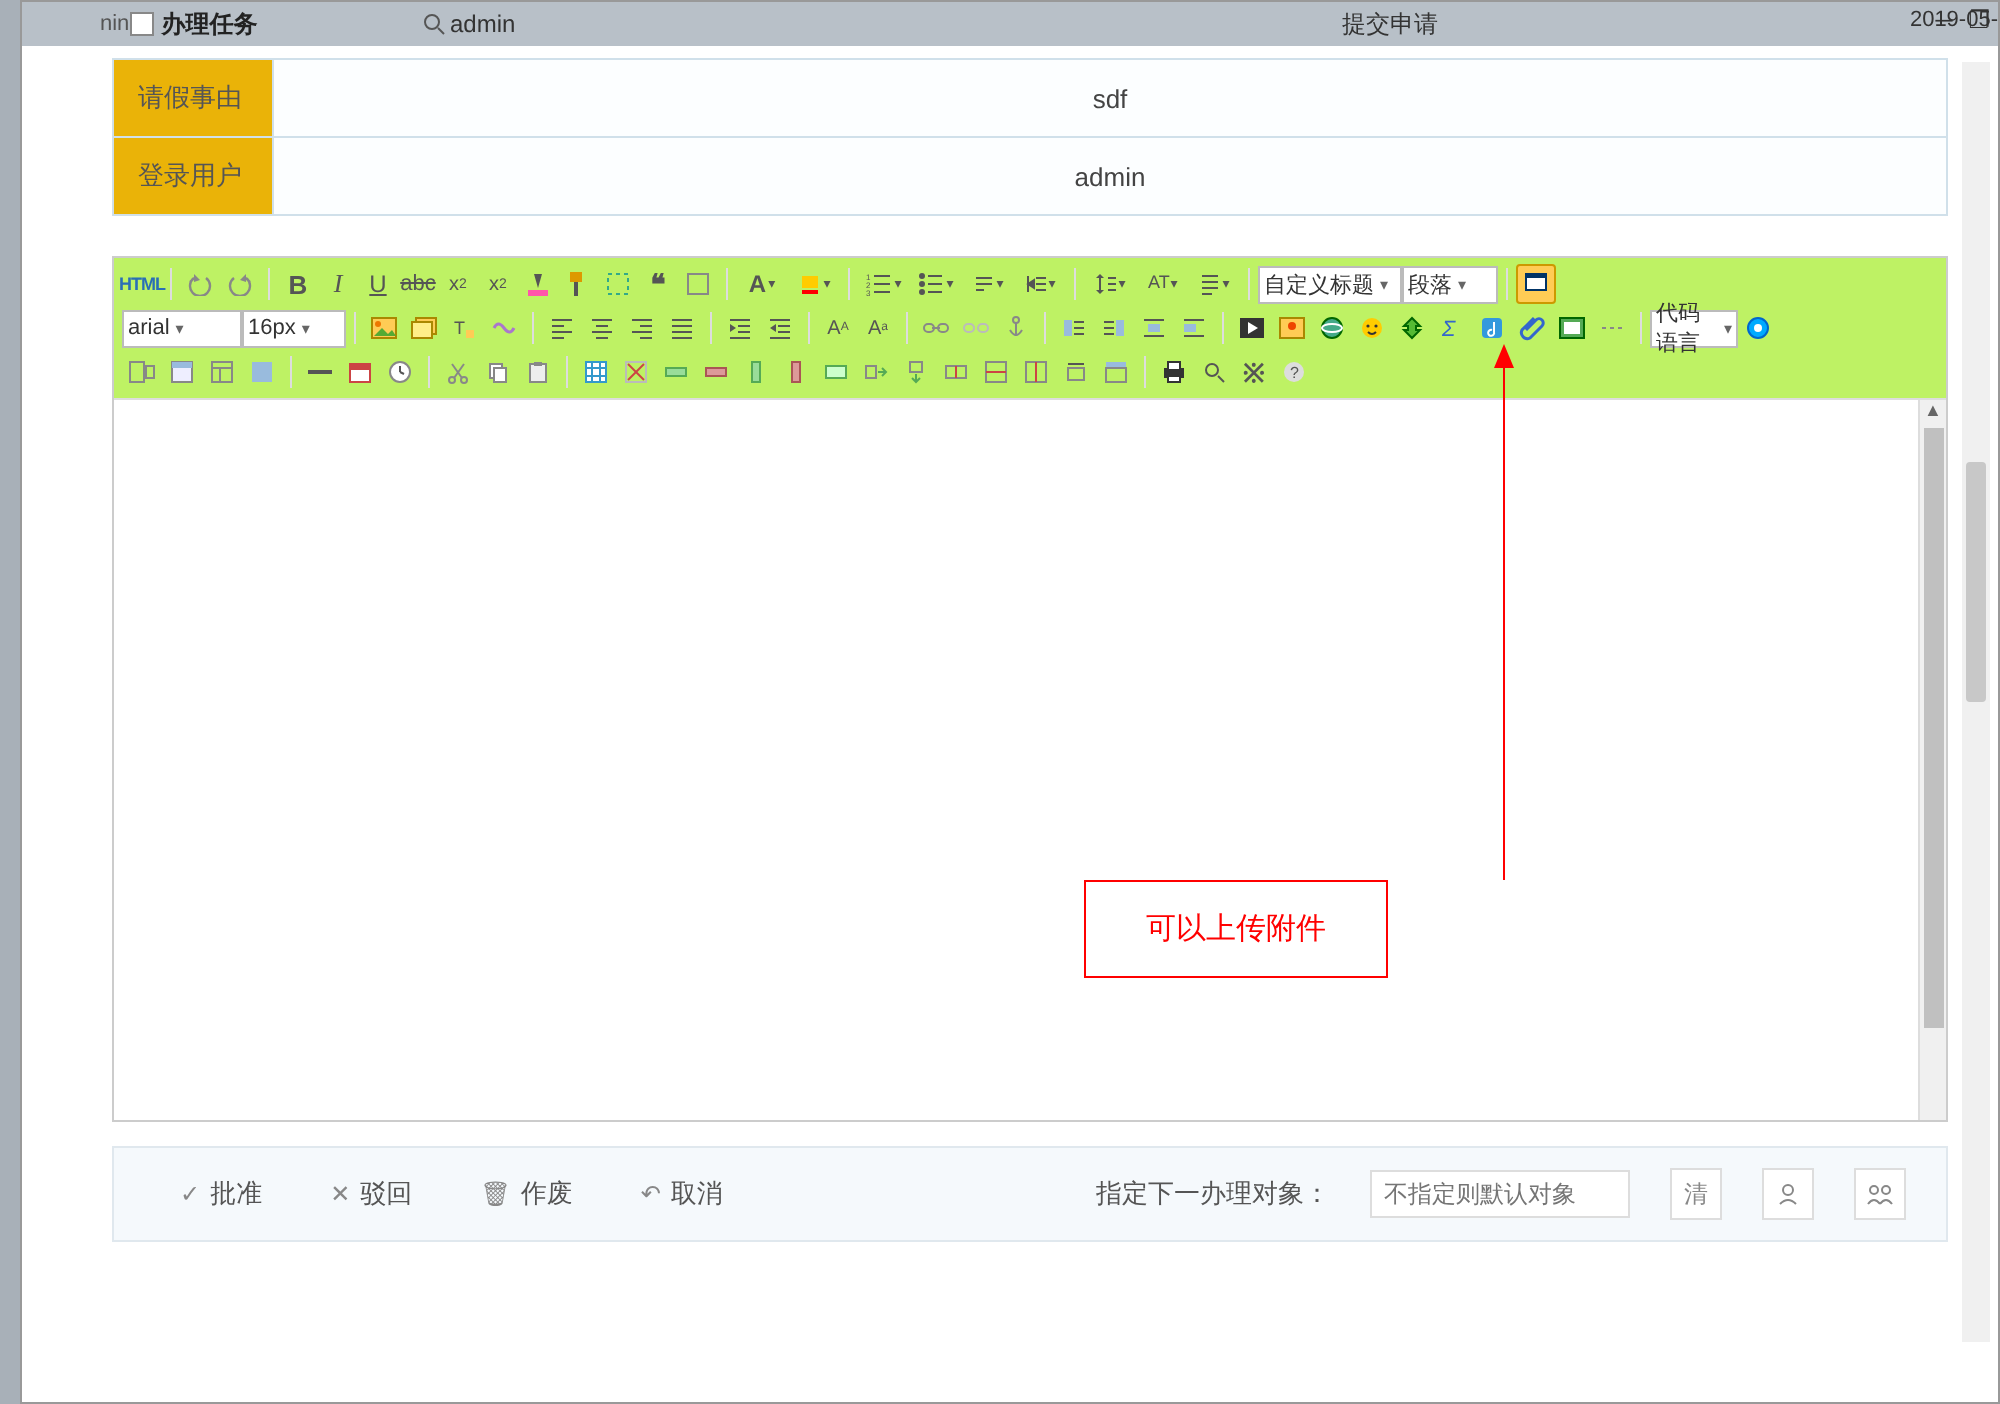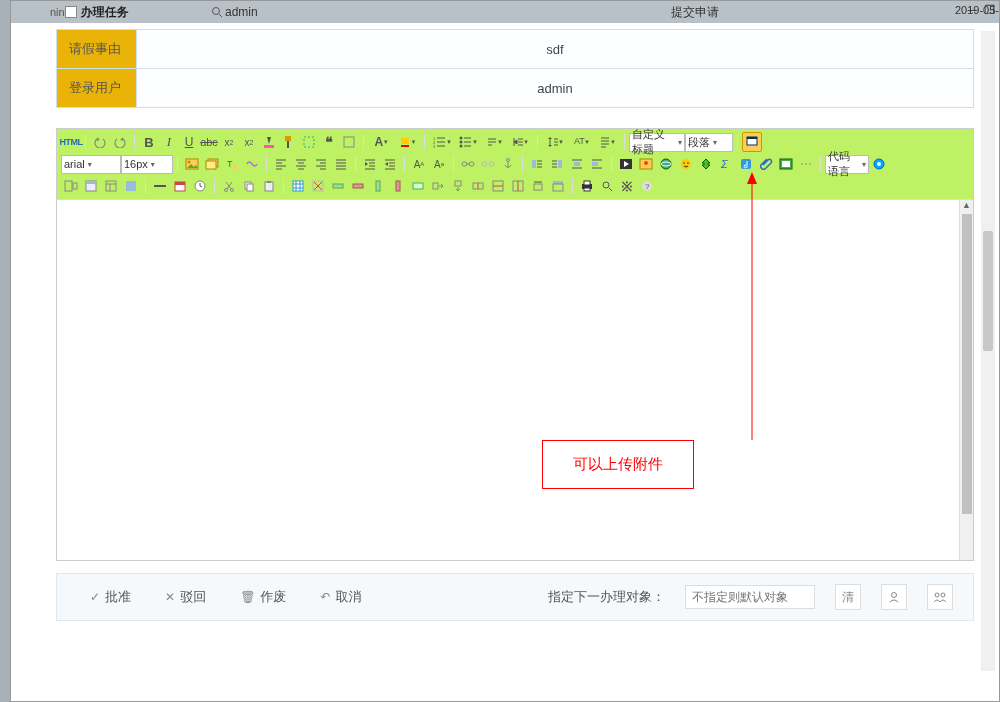--- a/index.html
+++ b/index.html
@@ -211,21 +211,21 @@
             <span class="tbtn" style="width:26px">
                 <svg width="12" height="12" viewBox="0 0 12 12">
                   <line x1="2" y1="2" x2="10" y2="2" stroke="#555"></line>
                   <line x1="2" y1="5" x2="10" y2="5" stroke="#555"></line>
                   <line x1="2" y1="8" x2="10" y2="8" stroke="#555"></line>
                   <line x1="2" y1="11" x2="7" y2="11" stroke="#555"></line>
                 </svg>
                 <span style="font-size:7px">▾</span>
               </span>
             <span class="tsep"></span>
-            <span class="tsel dd" style="width:56px">
+            <span class="tsel dd" style="width:72px">
                 <span>自定义标题</span>
                 <span class="arr">▾</span>
               </span>
             <span class="tsel dd" style="width:48px">
                 <span>段落</span>
                 <span class="arr">▾</span>
               </span>
             <span class="tsep"></span>
             <span class="tbtn" style="background:#fc5;border:1px solid #c90">
                 <svg width="12" height="12" viewBox="0 0 12 12">

